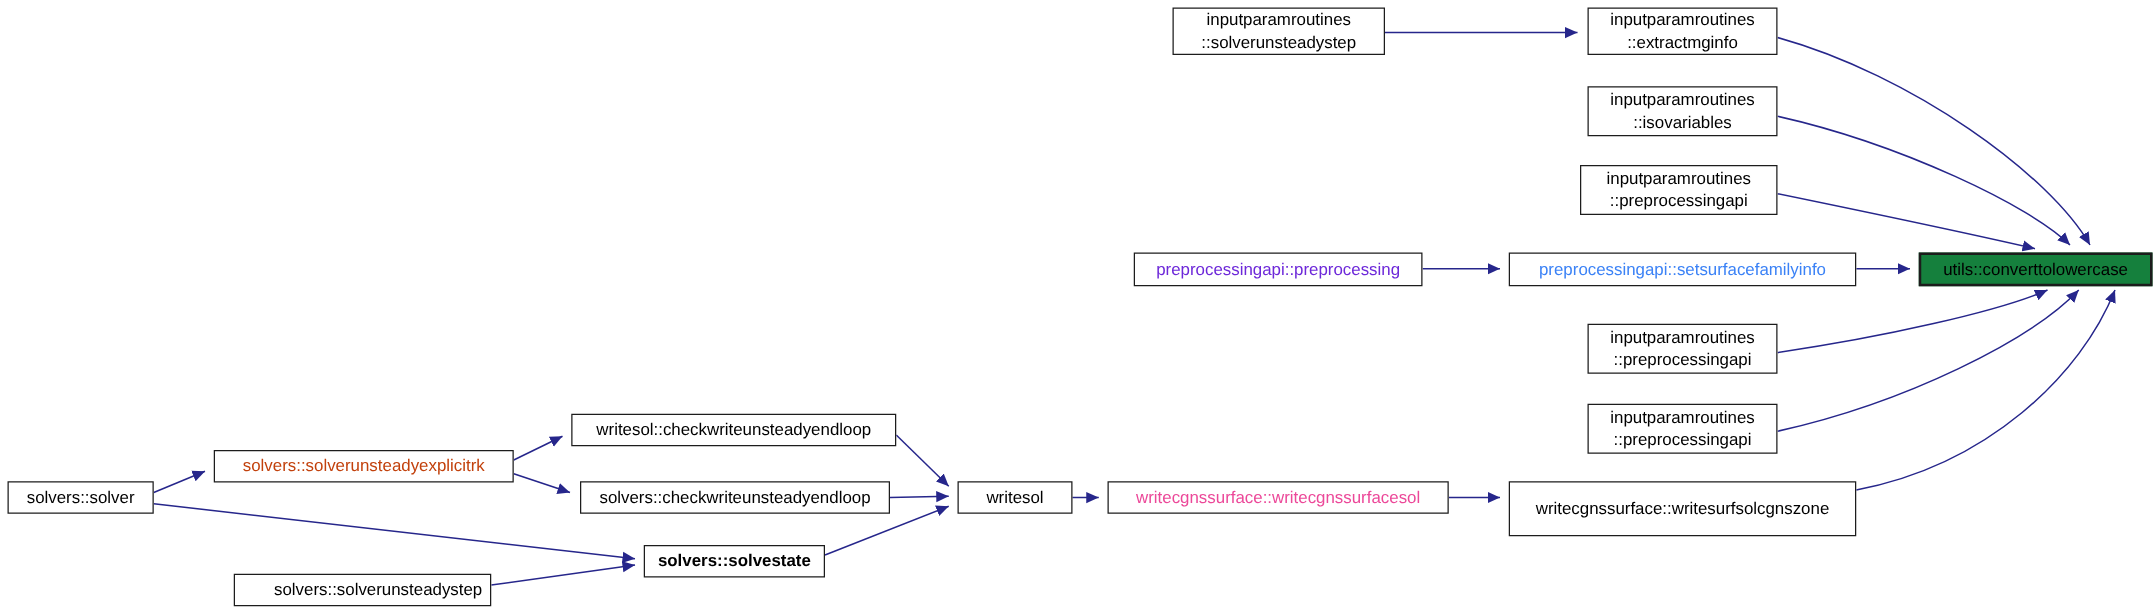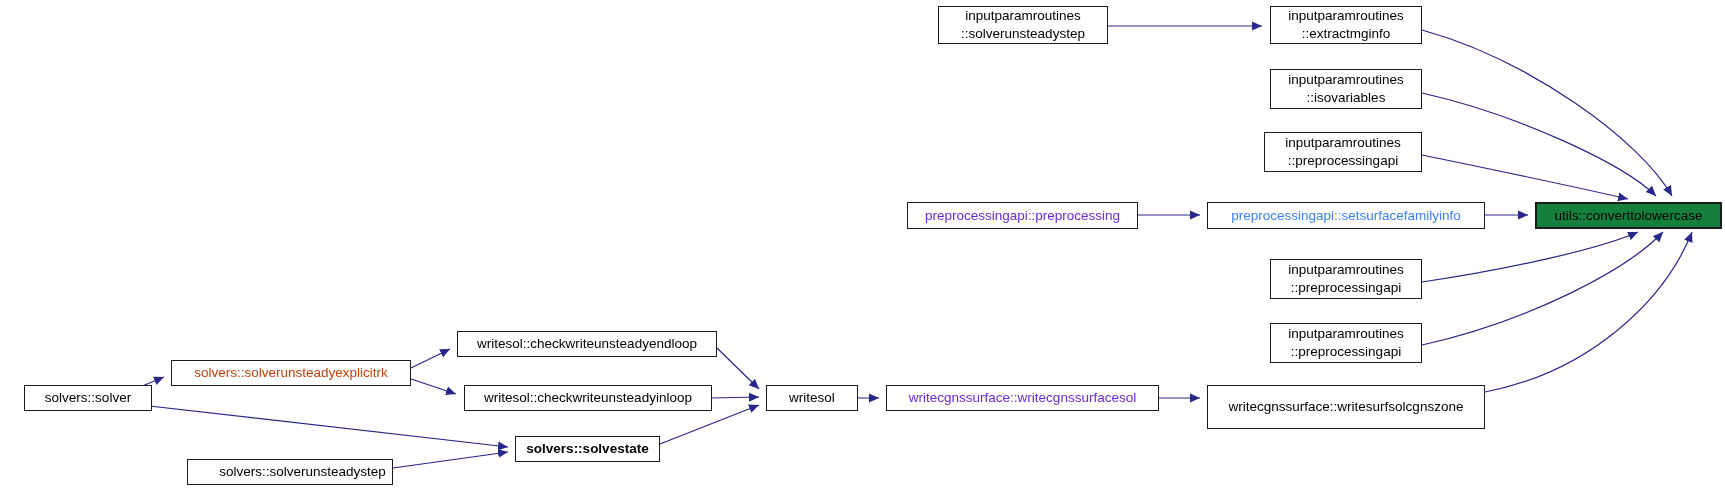--- a/index.html
+++ b/index.html
@@ -98,41 +98,41 @@
         <span class="node-line">utils::converttolowercase</span>
       </div>
       <div class="node" style="left: 1270px; top: 259px; width: 152px; height: 40px; border-color: rgb(28, 28, 28); color: rgb(0, 0, 0);">
         <span class="node-line">inputparamroutines</span>
         <span class="node-line">::preprocessingapi</span>
       </div>
       <div class="node" style="left: 1270px; top: 323px; width: 152px; height: 40px; border-color: rgb(28, 28, 28); color: rgb(0, 0, 0);">
         <span class="node-line">inputparamroutines</span>
         <span class="node-line">::preprocessingapi</span>
       </div>
-      <div class="node" style="left: 24px; top: 385px; width: 128px; height: 26px; border-color: rgb(28, 28, 28); color: rgb(0, 0, 0);">
+      <div class="node" style="left: 6px; top: 385px; width: 117px; height: 26px; border-color: rgb(28, 28, 28); color: rgb(0, 0, 0);">
         <span class="node-line">solvers::solver</span>
       </div>
       <div class="node" style="left: 171px; top: 360px; width: 240px; height: 26px; border-color: rgb(28, 28, 28); color: #c2410c;">
         <span class="node-line">solvers::solverunsteadyexplicitrk</span>
       </div>
       <div class="node" style="left: 187px; top: 459px; width: 206px; height: 26px; border-color: rgb(28, 28, 28); color: rgb(0, 0, 0); padding-left: 25px;">
         <span class="node-line">solvers::solverunsteadystep</span>
       </div>
       <div class="node" style="left: 457px; top: 331px; width: 260px; height: 26px; border-color: rgb(28, 28, 28); color: rgb(0, 0, 0);">
         <span class="node-line">writesol::checkwriteunsteadyendloop</span>
       </div>
       <div class="node" style="left: 464px; top: 385px; width: 248px; height: 26px; border-color: rgb(28, 28, 28); color: rgb(0, 0, 0);">
-        <span class="node-line">writesol::checkwriteunsteadyinloop</span>
+        <span class="node-line">solvers::checkwriteunsteadyendloop</span>
       </div>
       <div class="node" style="left: 515px; top: 436px; width: 145px; height: 26px; border-color: rgb(28, 28, 28); color: rgb(0, 0, 0); font-weight: bold;">
         <span class="node-line">solvers::solvestate</span>
       </div>
       <div class="node" style="left: 766px; top: 385px; width: 92px; height: 26px; border-color: rgb(28, 28, 28); color: rgb(0, 0, 0);">
         <span class="node-line">writesol</span>
       </div>
-      <div class="node" style="left: 886px; top: 385px; width: 273px; height: 26px; border-color: rgb(28, 28, 28); color: #6d28d9;">
+      <div class="node" style="left: 886px; top: 385px; width: 273px; height: 26px; border-color: rgb(28, 28, 28); color: #ec4899;">
         <span class="node-line">writecgnssurface::writecgnssurfacesol</span>
       </div>
       <div class="node" style="left: 1207px; top: 385px; width: 278px; height: 44px; border-color: rgb(28, 28, 28); color: rgb(0, 0, 0);">
         <span class="node-line">writecgnssurface::writesurfsolcgnszone</span>
       </div>
     </div>
 </div>
 
 </body></html>

